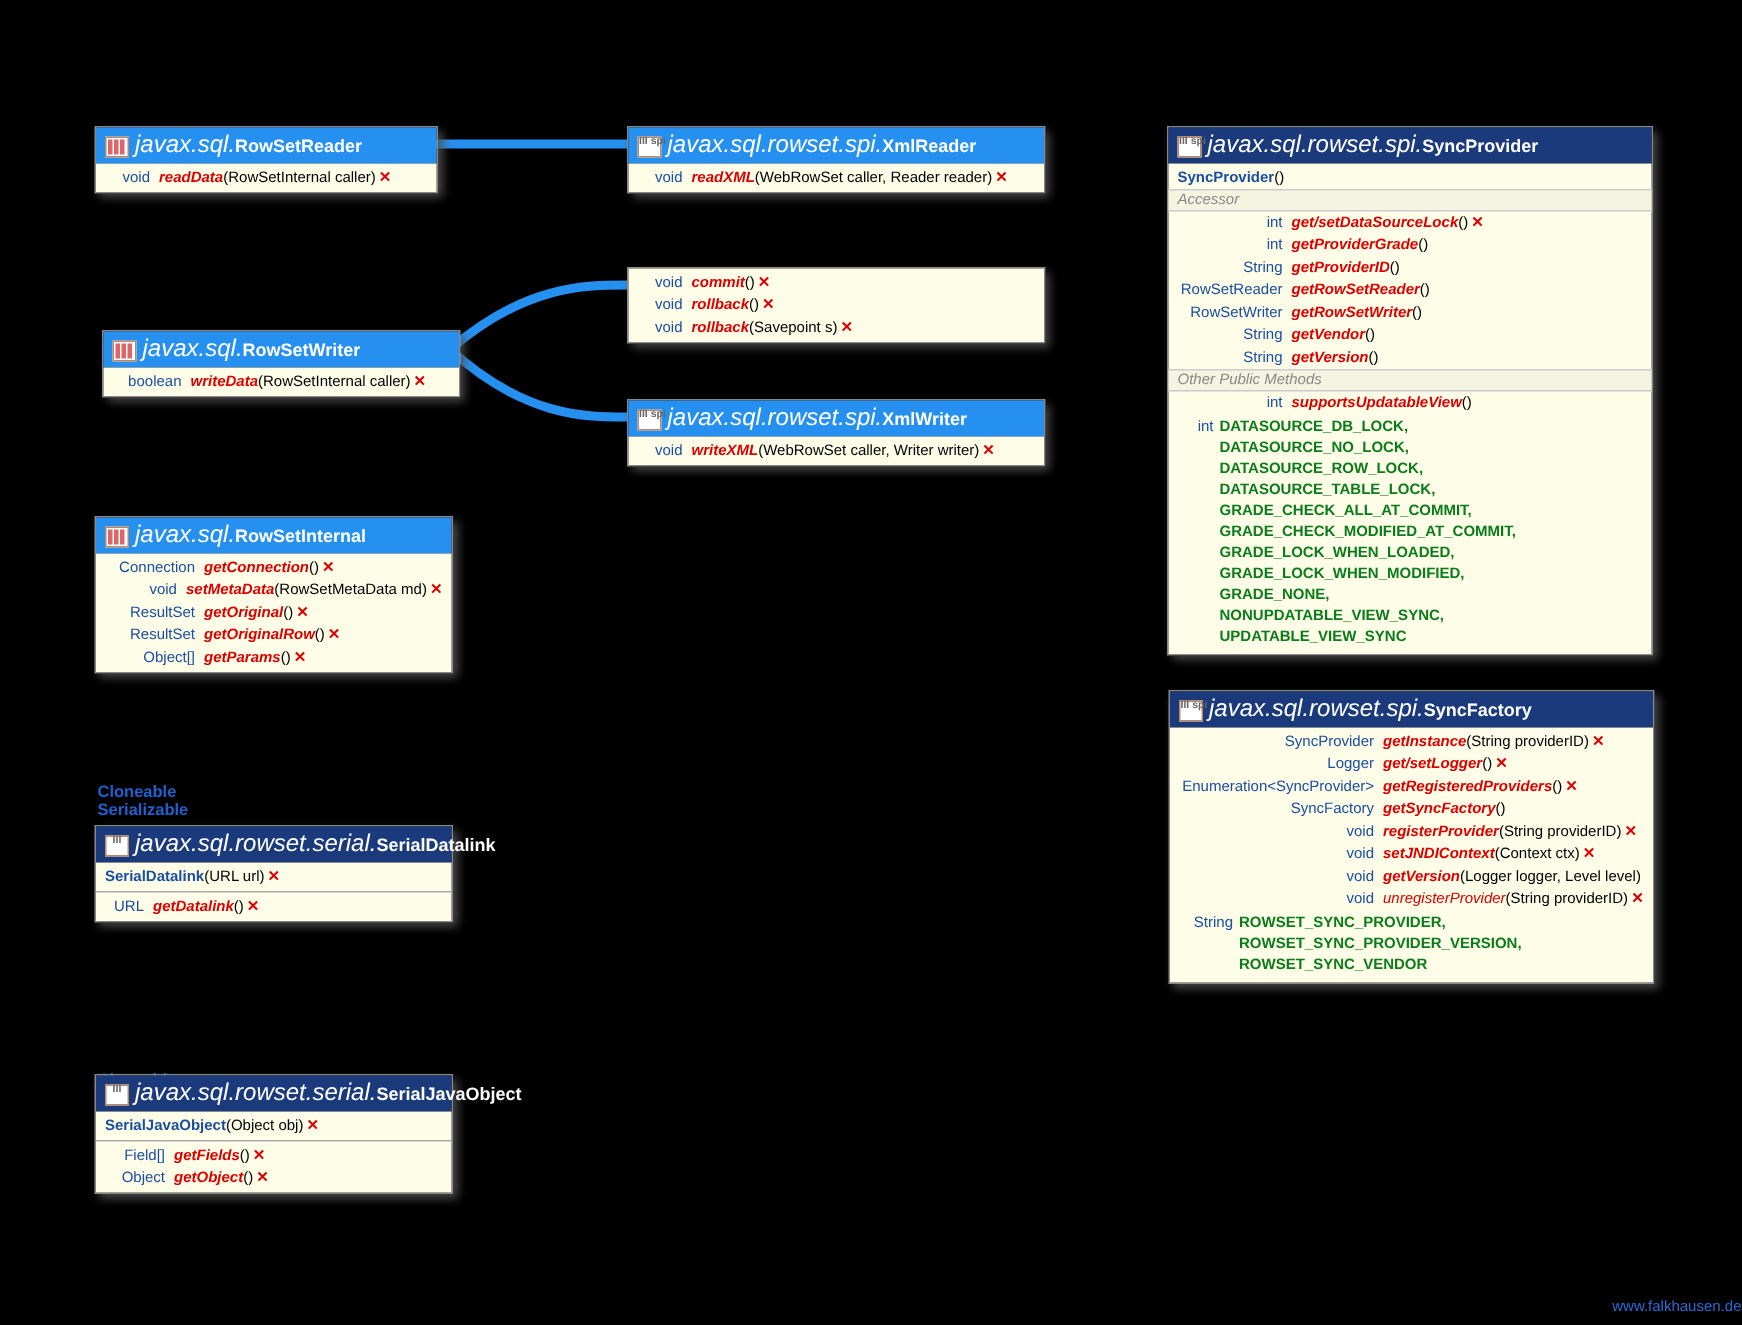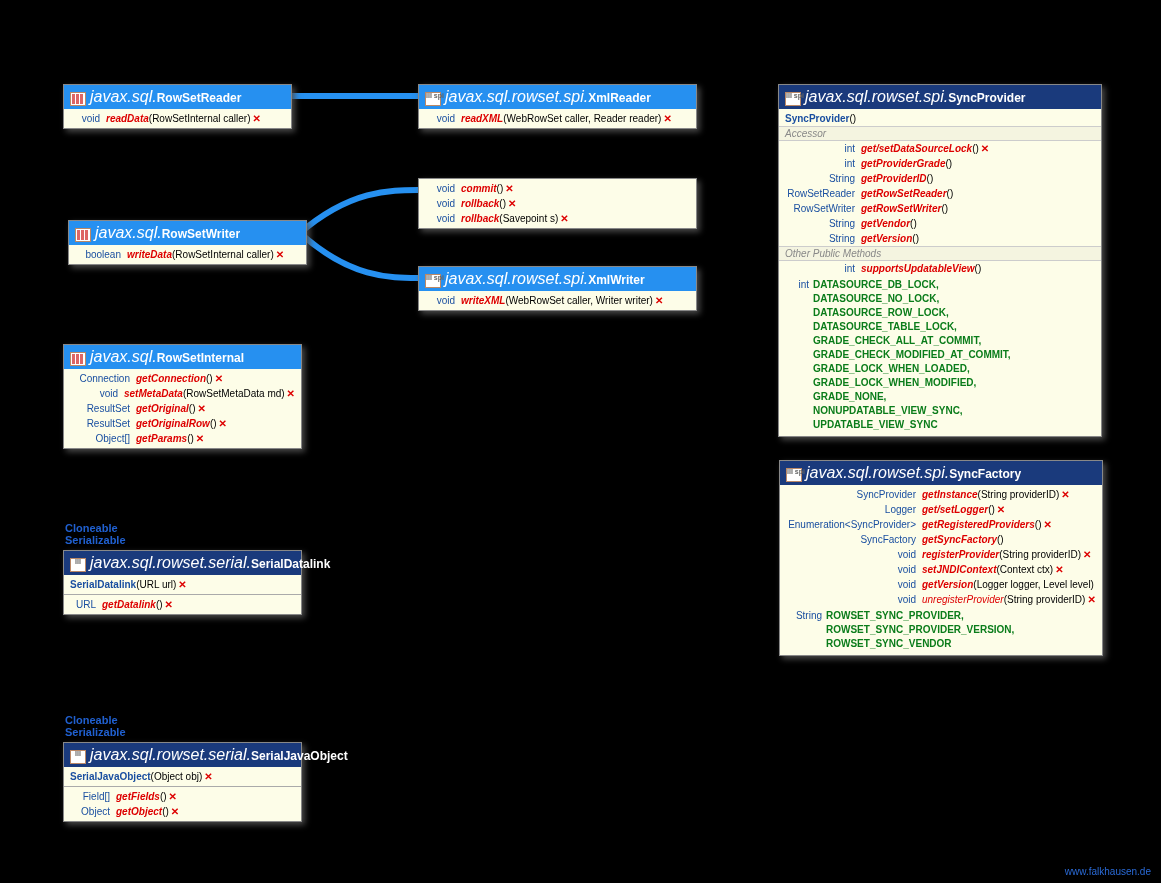--- a/index.html
+++ b/index.html
@@ -21,21 +21,21 @@
 .rt{width:70px;text-align:right;color:#1a4fa0;padding-right:6px;font-size:10px}
 .rt.wide{width:150px}
 .mn{color:#d00;font-weight:700;font-style:italic;font-size:10px}
 .pr{color:#000;font-size:10px}
 .ex{color:#d00;font-weight:700;margin-left:2px}
 .sect{color:#888;font-style:italic;padding:1px 6px;font-size:10px;border-top:1px solid #ccc;border-bottom:1px solid #ccc;background:#f4f4e0}
 .consts{padding:2px 6px;line-height:14px}
 .consts .rt2{color:#1a4fa0;display:inline-block;width:24px;text-align:right;margin-right:4px}
 .consts .c{color:#0a7c1a;font-weight:700}
 .impl{position:absolute;color:#2060d0;font-weight:700;font-size:11px;line-height:12px}
-.siteurl{position:absolute;right:10px;bottom:6px;color:#2a6ad6;font-size:10px}
+.siteurl{position:absolute;right:0;bottom:6px;color:#2a6ad6;font-size:10px}
 svg.conn{position:absolute;top:0;left:0;width:1161px;height:883px;pointer-events:none}
 </style>
 </head>
 <body>
 
 <svg class="conn">
   <path d="M288,96 L418,96" stroke="#2690f0" stroke-width="6" fill="none"></path>
   <path d="M300,233 C350,190 390,190 418,190" stroke="#2690f0" stroke-width="6" fill="none"></path>
   <path d="M300,233 C350,278 390,278 418,278" stroke="#2690f0" stroke-width="6" fill="none"></path>
 </svg>
@@ -167,21 +167,21 @@
         <span class="pr"> () </span>
         <span class="ex">✕</span>
       </div>
   </div>
 </div>
 
 <div class="impl" style="left:65px;top:714px">
   <span>Cloneable</span><br><span>Serializable</span>
 </div>
 
-<div class="box" style="left:63px;top:742px;width:237px">
+<div class="box" style="left:63px;top:716px;width:237px">
   <div class="hdr navy"><span class="icon spi"><span>III</span></span><span class="pkg">javax.sql.rowset.serial.</span><span class="cls">SerialJavaObject</span></div>
   <div class="body">
     <div class="row">
         <span style="color:#1a4fa0;font-weight:700">SerialJavaObject</span>
         <span class="pr"> (Object obj) </span>
         <span class="ex">✕</span>
       </div>
     <div class="row sep">
         <span class="rt" style="width:40px">Field[]</span>
         <span class="mn">getFields</span>

